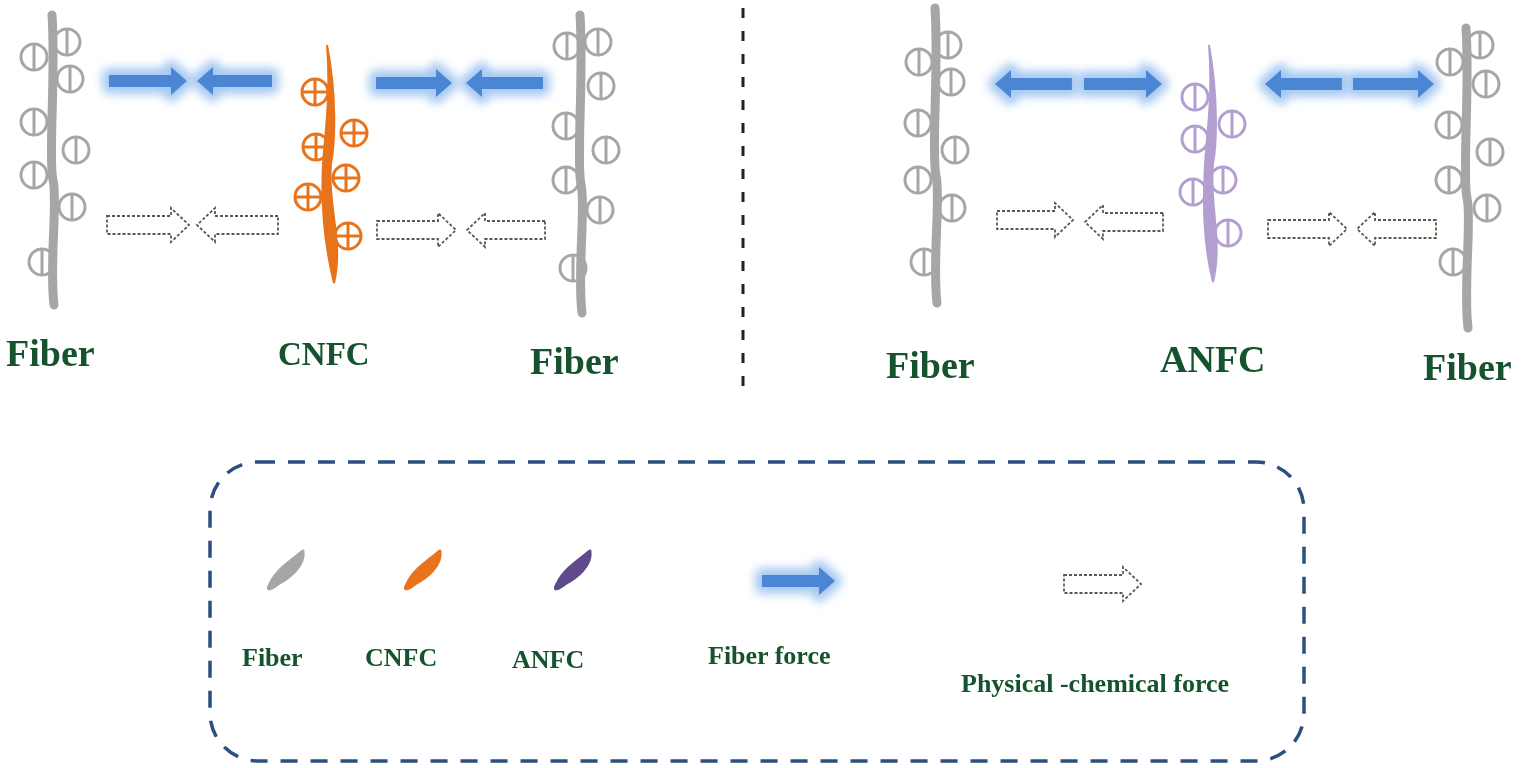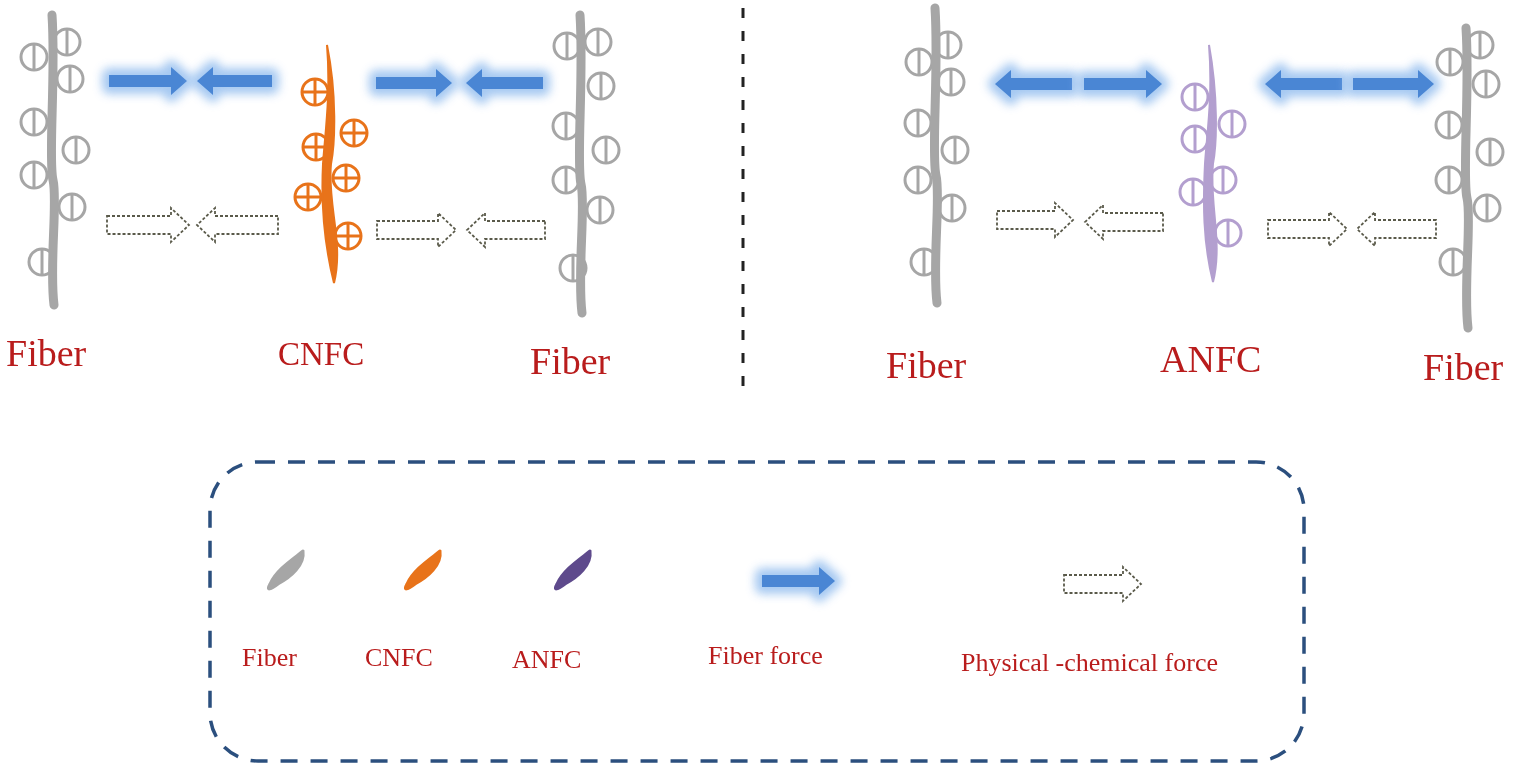--- a/index.html
+++ b/index.html
@@ -1,19 +1,19 @@
 <!DOCTYPE html>
 <html><head>
 <meta charset="utf-8">
 <style>
   html, body { margin: 0; padding: 0; background: #ffffff; }
   body { width: 1534px; height: 768px; position: relative; overflow: hidden;
          font-family: "Liberation Serif", "DejaVu Serif", serif; }
   #diagram { position: absolute; left: 0; top: 0; width: 1534px; height: 768px; }
-  .lbl { position: absolute; font-weight: normal; color: #b91c1c; white-space: nowrap; line-height: 1; }
+  .lbl { position: absolute; font-weight: bold; color: #14532d; white-space: nowrap; line-height: 1; }
   .big { font-size: 38px; }
   .mid { font-size: 33px; }
   .leg { font-size: 26px; }
 </style>
 </head>
 <body>
 
 <svg id="diagram" xmlns="http://www.w3.org/2000/svg" width="1534" height="768" viewBox="0 0 1534 768">
   <defs>
     <filter id="glow" x="-30%" y="-100%" width="160%" height="300%">
@@ -313,13 +313,13 @@
 <div class="lbl big" style="left:530px; top:342px;">Fiber</div>
 
 <div class="lbl big" style="left:886px; top:346px;">Fiber</div>
 <div class="lbl big" style="left:1160px; top:340px;">ANFC</div>
 <div class="lbl big" style="left:1423px; top:348px;">Fiber</div>
 
 <div class="lbl leg" style="left:242px; top:645px;">Fiber</div>
 <div class="lbl leg" style="left:365px; top:645px;">CNFC</div>
 <div class="lbl leg" style="left:512px; top:647px;">ANFC</div>
 <div class="lbl leg" style="left:708px; top:643px;">Fiber force</div>
-<div class="lbl leg" style="left:961px; top:650px;">Physical -chemical force</div>
+<div class="lbl leg" style="left:961px; top:671px;">Physical -chemical force</div>
 
 </body></html>

